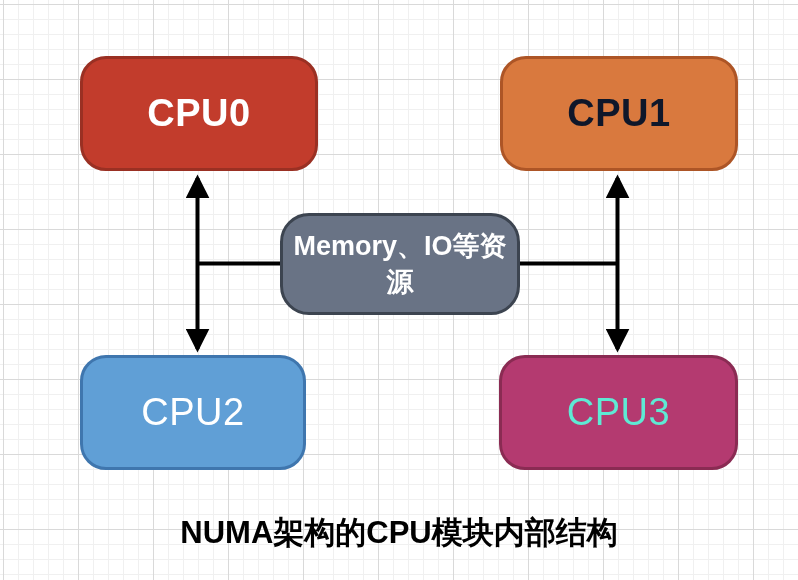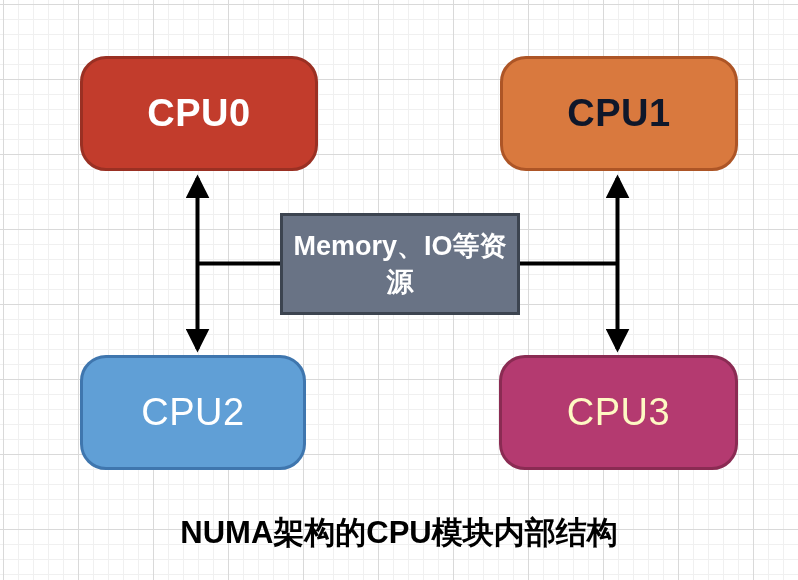--- a/index.html
+++ b/index.html
@@ -22,20 +22,21 @@
     background-position: 3px 4px, 3px 4px, 3px 4px, 3px 4px;
   }
   .node {
     position: absolute;
     box-sizing: border-box;
     display: flex;
     align-items: center;
     justify-content: center;
     color: #ffffff;
     text-align: center;
+    border-radius: 29px;
   }
   .node.rounded {
     border-radius: 26px;
   }
   .cpu-label {
     font-size: 38px;
     letter-spacing: 0.5px;
   }
   .bold-label { font-weight: 700; }
   .regular-label { font-weight: 400; }
@@ -92,21 +93,21 @@
   </div>
 
   <div class="node rounded" id="cpu1" style="background-color: rgb(217, 121, 62); border-color: rgb(173, 85, 38); color: #0f172a;">
     <span class="cpu-label bold-label">CPU1</span>
   </div>
 
   <div class="node rounded" id="cpu2" style="background-color: rgb(96, 159, 214); border-color: rgb(63, 118, 174); color: rgb(255, 255, 255);">
     <span class="cpu-label regular-label">CPU2</span>
   </div>
 
-  <div class="node rounded" id="cpu3" style="background-color: rgb(180, 58, 112); border-color: rgb(138, 43, 83); color: #fef9c3;">
+  <div class="node rounded" id="cpu3" style="background-color: rgb(180, 58, 112); border-color: rgb(138, 43, 83); color: #5eead4;">
     <span class="cpu-label regular-label">CPU3</span>
   </div>
 
   <div class="node" id="memory" style="background-color: rgb(105, 115, 133); border-color: rgb(60, 68, 80); color: rgb(255, 255, 255);">
     <span>Memory、IO等资源</span>
   </div>
 
   <div class="diagram-title">NUMA架构的CPU模块内部结构</div>
 
 </div>

